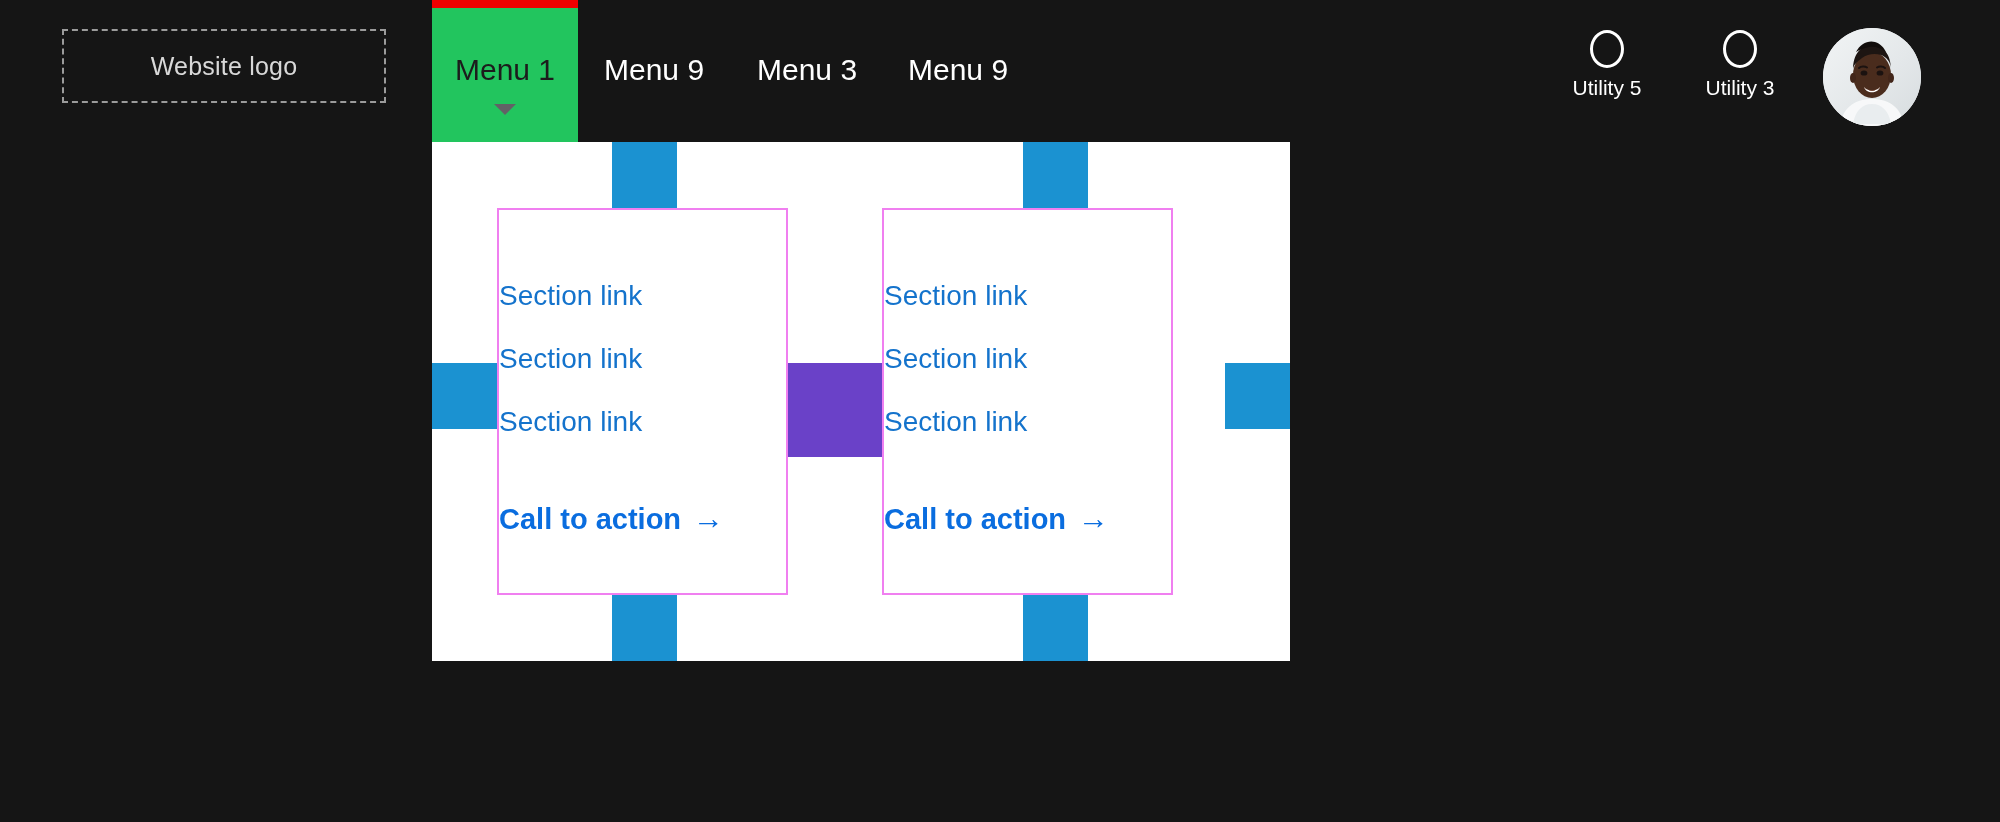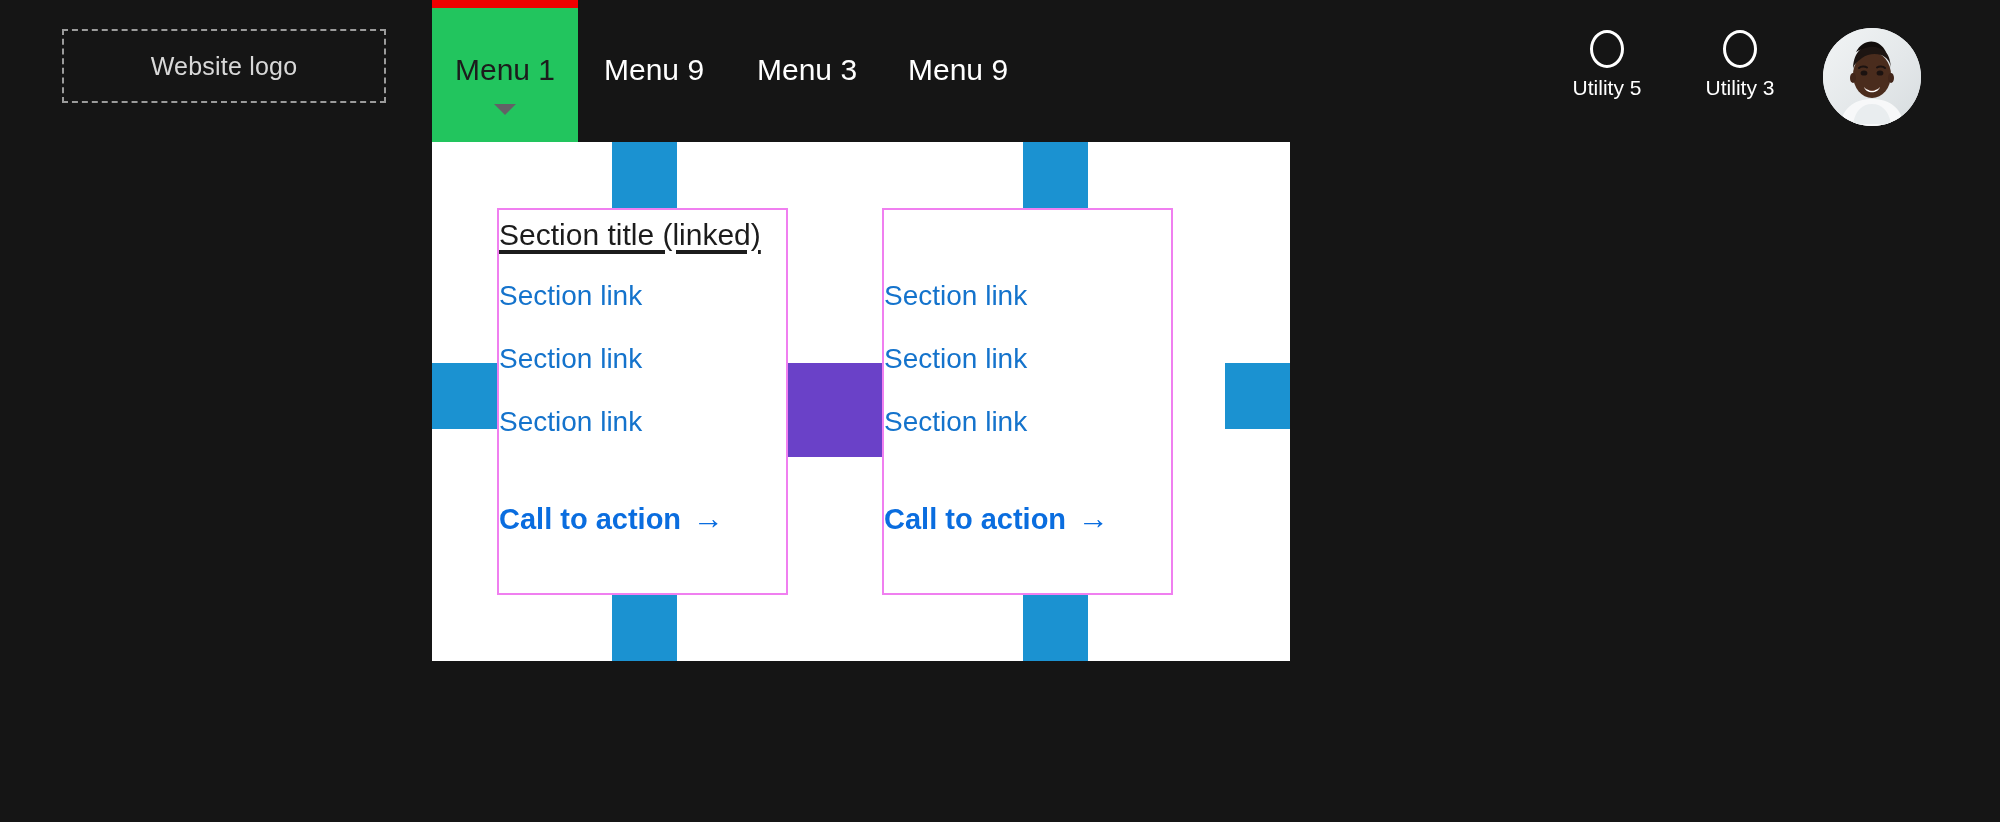--- a/index.html
+++ b/index.html
@@ -290,21 +290,20 @@
   <div class="spacer top-left"></div>
   <div class="spacer top-right"></div>
   <div class="spacer mid-left"></div>
   <div class="spacer mid-right"></div>
   <div class="spacer bot-left"></div>
   <div class="spacer bot-right"></div>
 
   <div class="gap-marker"></div>
 
   <div class="section-col col-1">
-    <div class="section-title linked">Section title (linked)</div>
     <div class="section-link l1">Section link</div>
     <div class="section-link l2">Section link</div>
     <div class="section-link l3">Section link</div>
     <div class="cta">
       <span>Call to action</span><span class="cta-arrow">→</span>
     </div>
   </div>
 
   <div class="section-col col-2">
     <div class="section-link l1">Section link</div>

